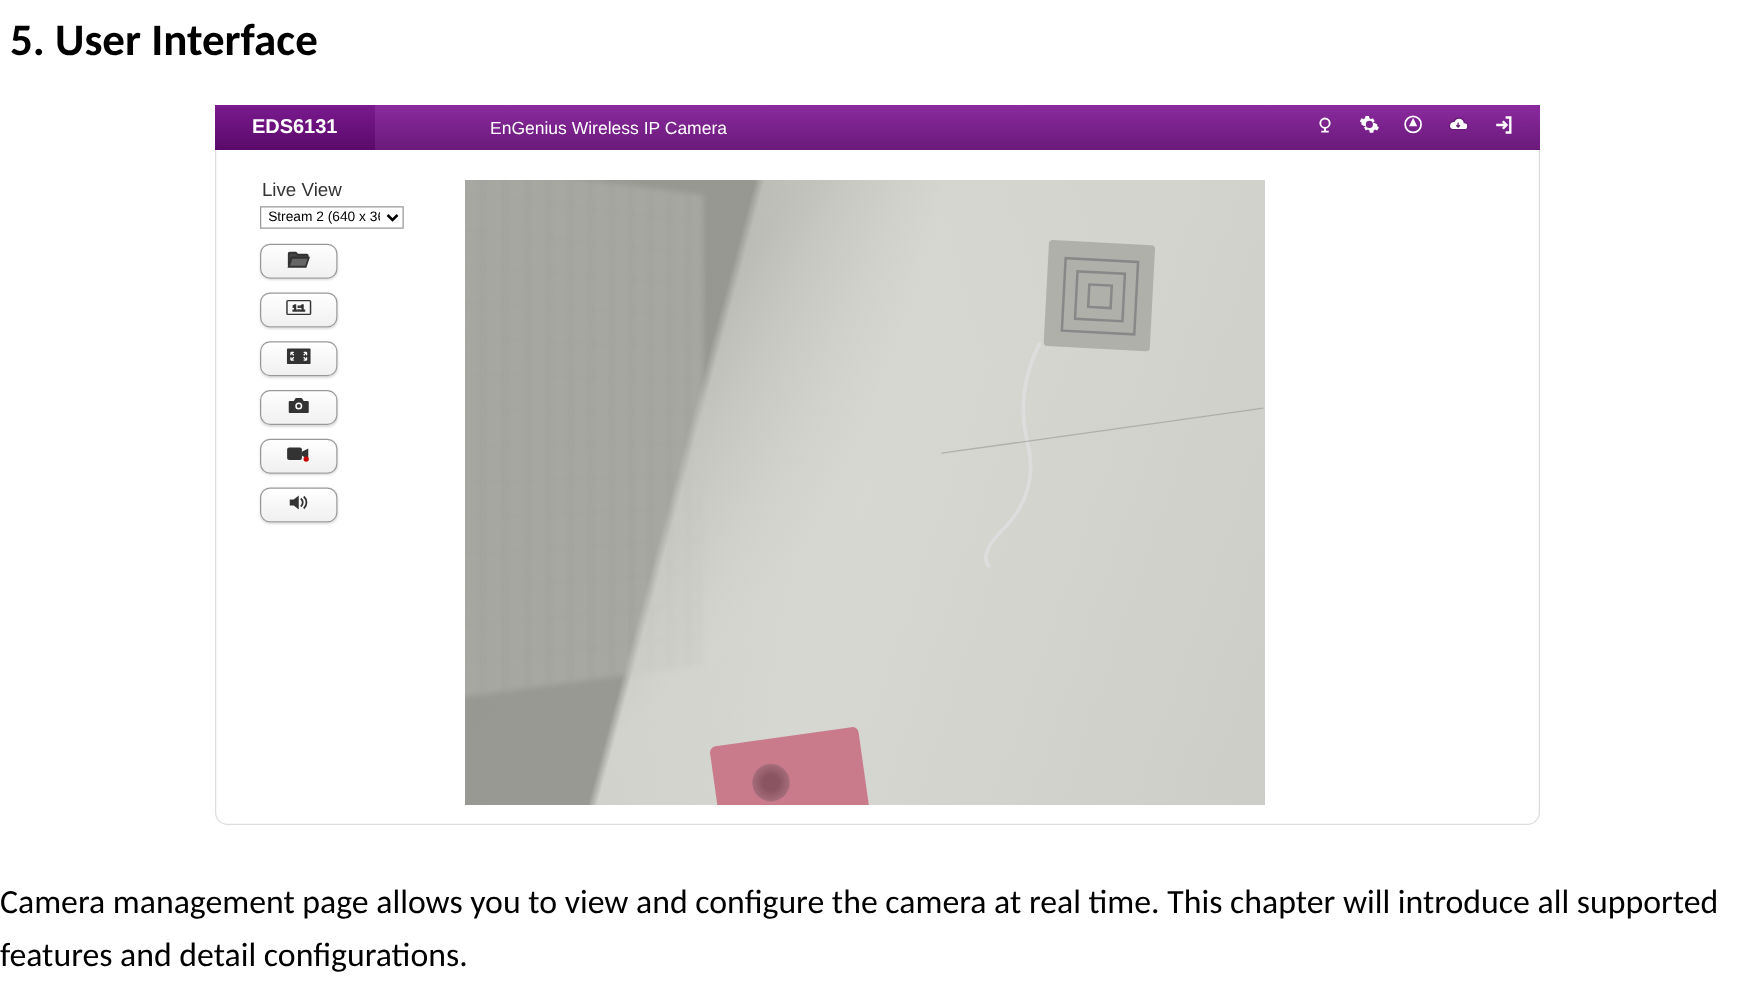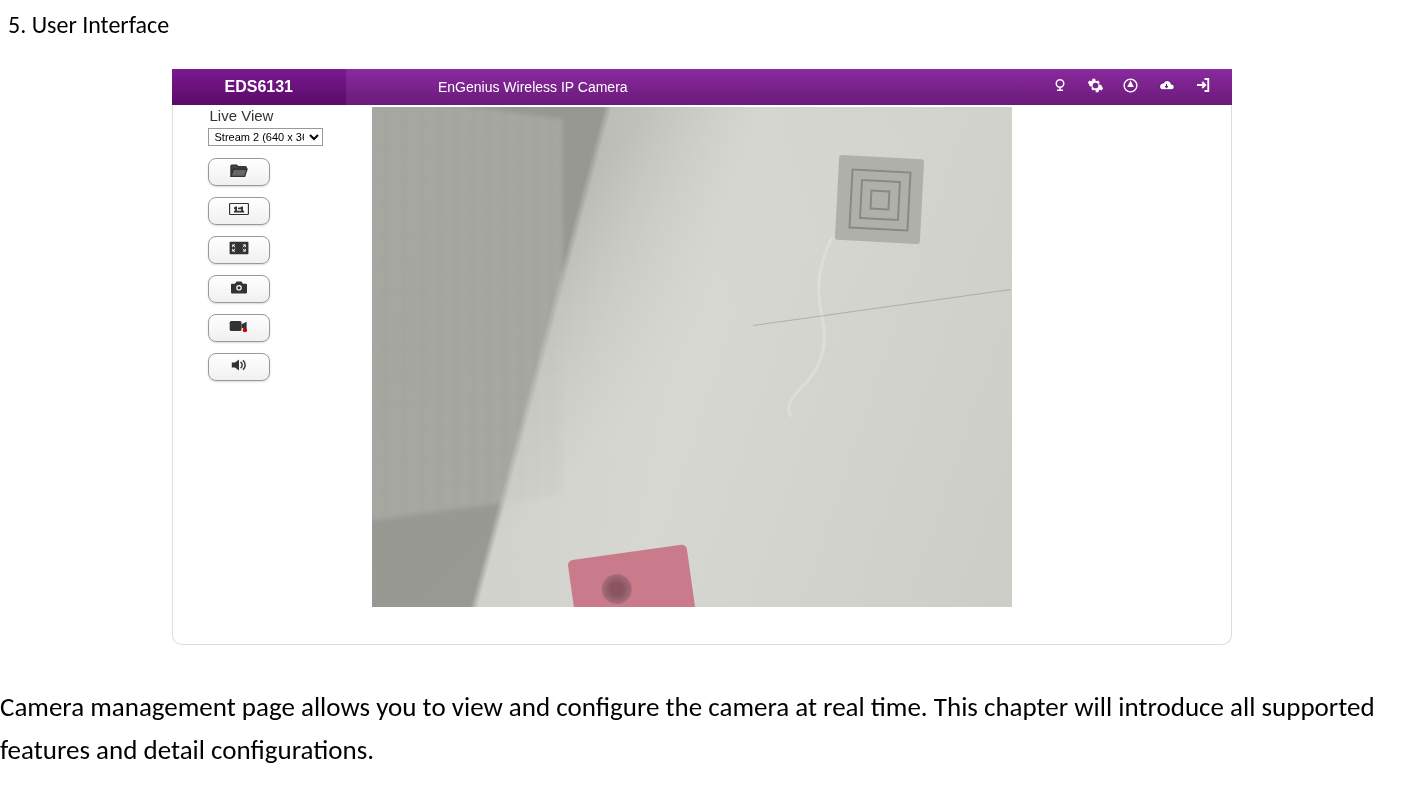--- a/index.html
+++ b/index.html
@@ -7,40 +7,40 @@
       padding: 0;
       box-sizing: border-box;
     }
     body {
       font-family: Calibri, Arial, sans-serif;
       background: #fff;
       width: 1403px;
       color: #000;
     }
     .page-heading {
-      font-size: 24px;
-      font-weight: normal;
+      font-size: 36px;
+      font-weight: bold;
       padding: 10px 0 30px 8px;
     }
     .screenshot-container {
       margin: 0 auto 40px auto;
       width: 1060px;
     }
     .header-bar {
       display: flex;
       align-items: center;
       height: 36px;
       background: linear-gradient(180deg, #8a2a9e 0%, #6a1a7a 100%);
       color: #fff;
       font-family: Arial, sans-serif;
       position: relative;
     }
     .model-label {
       background: linear-gradient(180deg, #7a1a8e 0%, #5a0a6a 100%);
-      padding: 0 53px;
+      padding: 0 30px;
       font-weight: bold;
       font-size: 16px;
       height: 100%;
       display: flex;
       align-items: center;
       color: #fff;
       text-align: center;
     }
     .product-title {
       padding-left: 92px;
@@ -54,21 +54,21 @@
       padding-right: 20px;
       align-items: center;
     }
     .header-icons svg {
       cursor: pointer;
     }
     .content-panel {
       border: 1px solid #ddd;
       border-top: none;
       border-radius: 0 0 10px 10px;
-      padding: 2px 35px;
+      padding: 24px 35px;
       display: flex;
       gap: 49px;
       background: #fff;
       height: 540px;
       overflow: hidden;
     }
     .left-controls {
       display: flex;
       flex-direction: column;
       gap: 2px;

